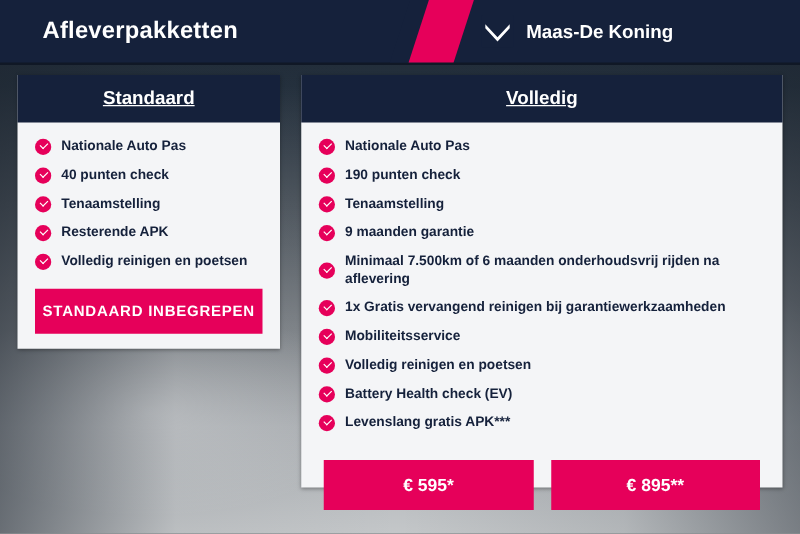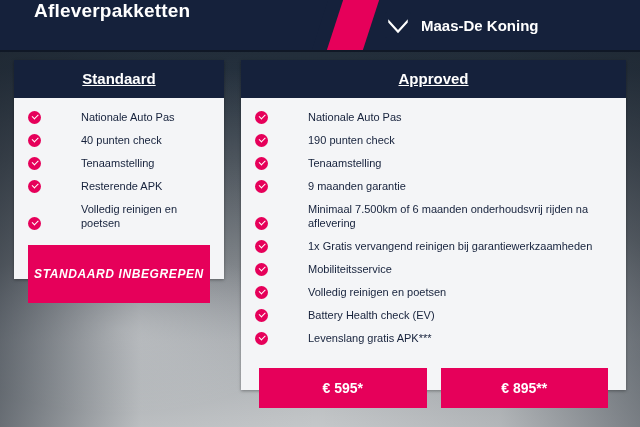--- a/index.html
+++ b/index.html
@@ -35,21 +35,21 @@
   }
 
   
   .header {
     position: absolute; left: 0; top: 0; width: 640px; height: 50px;
     display: flex; align-items: stretch;
   }
   .header-left {
     flex: 0 0 345px;
     background: #15213b;
-    display: flex; 
+    display: flex; align-items: center;
     padding-left: 34px;
     position: relative;
   }
   .header-title {
     color: #ffffff;
     font-size: 19px;
     font-weight: bold;
     letter-spacing: 0.2px;
   }
   .header-slash {
@@ -94,27 +94,26 @@
     text-align: center;
     font-size: 15px;
     font-weight: bold;
     padding: 10px 0 11px;
     text-decoration: underline;
   }
   .card-body { padding: 12px 14px 10px 14px; }
 
   ul.features { list-style: none; }
   ul.features li {
-    display: flex; align-items: flex-end;
+    display: flex; align-items: center;
     margin-bottom: 9px;
     font-size: 11px;
-    font-weight: normal;
+    font-weight: bold;
     color: #15213b;
     line-height: 14px;
-    gap: 32px;
   }
   .check {
     flex: 0 0 13px;
     width: 13px; height: 13px;
     border-radius: 50%;
     background: #e6005a;
     margin-right: 8px;
     margin-top: 0px;
     position: relative;
   }
@@ -130,26 +129,25 @@
   .feat-text { flex: 1 1 auto; }
 
   .btn-included {
     margin: 6px 0 0 0;
     background: #e6005a;
     color: #fff;
     text-align: center;
     font-size: 12px;
     font-weight: bold;
     letter-spacing: 0.6px;
-    padding: 22px 0;
+    padding: 11px 0;
     border: none;
     width: 100%;
     font-family: "Liberation Sans", sans-serif;
     cursor: pointer;
-    font-style: italic;
   }
 
   .price-row {
     display: flex;
     gap: 14px;
     padding: 4px 18px 0 18px;
     justify-content: center;
   }
   .price-btn {
     flex: 1 1 0;
@@ -210,21 +208,21 @@
         <li>
           <span class="check"></span>
           <span class="feat-text">Volledig reinigen en poetsen</span>
         </li>
       </ul>
       <button class="btn-included">STANDAARD INBEGREPEN</button>
     </div>
   </div>
 
   <div class="card card-app">
-    <div class="card-head">Approved</div>
+    <div class="card-head">Volledig</div>
     <div class="card-body">
       <ul class="features">
         <li>
           <span class="check"></span>
           <span class="feat-text">Nationale Auto Pas</span>
         </li>
         <li>
           <span class="check"></span>
           <span class="feat-text">190 punten check</span>
         </li>

